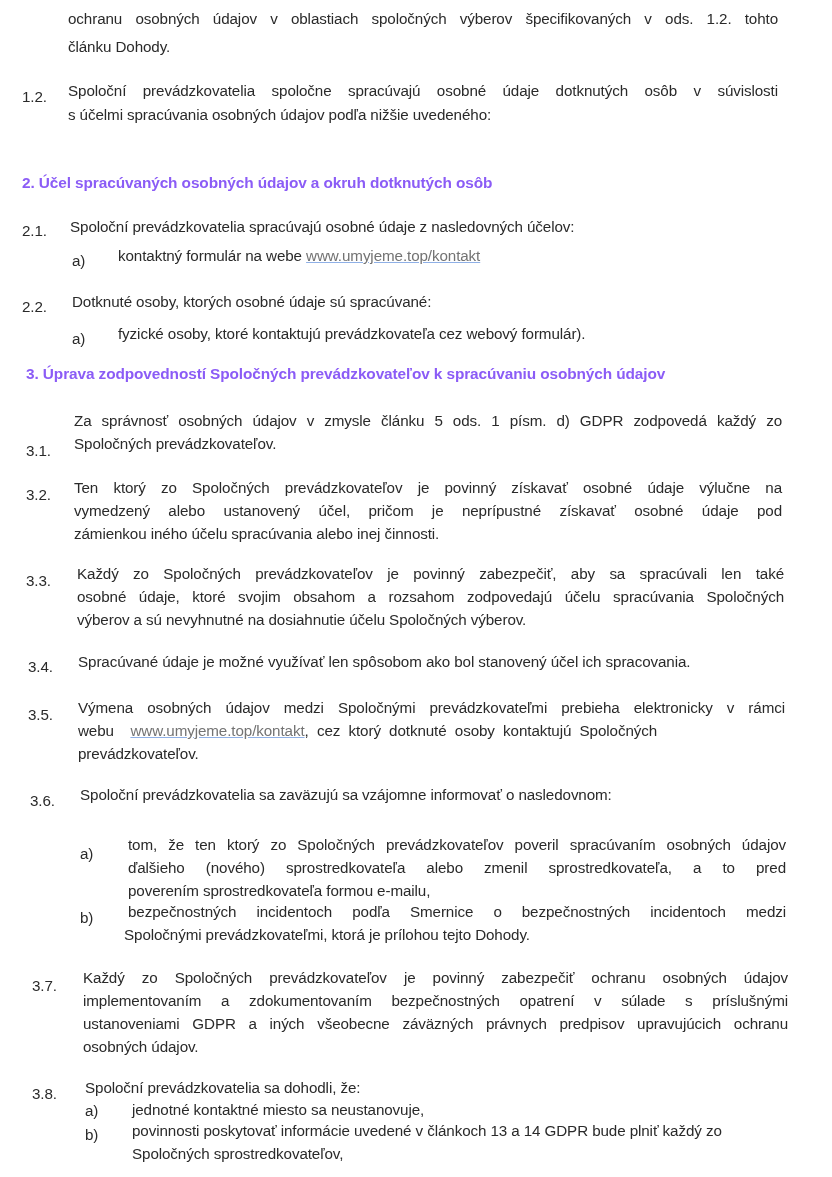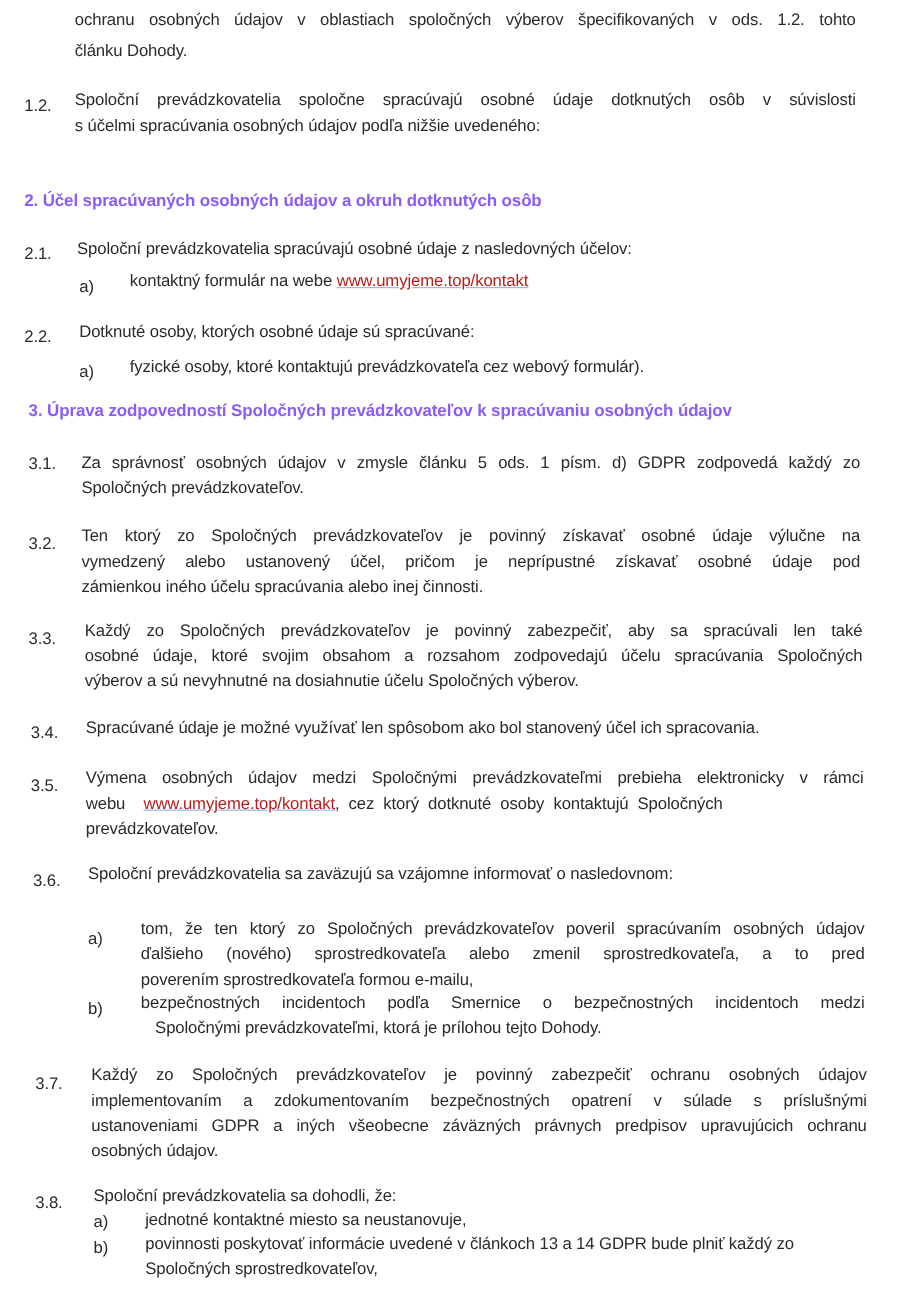--- a/index.html
+++ b/index.html
@@ -8,21 +8,21 @@
       font-family: "Liberation Sans", sans-serif;
       color: #2a2a2a;
       font-size: 15.2px;
       letter-spacing: -0.1px;
     }
     .page { position: absolute; left: 0; top: 0; width: 832px; height: 1064px; }
     .line { position: absolute; white-space: nowrap; line-height: 22px; }
     .num { position: absolute; line-height: 22px; }
     .justify { text-align: justify; text-align-last: justify; white-space: normal; }
     .heading { font-weight: bold; font-size: 15.4px; color: #8b5cf6; }
-    .link { color: #b91c1c; text-decoration: underline; text-decoration-color: #8fb0e6; }
+    .link { color: #737373; text-decoration: underline; text-decoration-color: #8fb0e6; }
   </style>
 </head>
 <body>
 
 <div class="page">
 
   <div class="line justify" style="left:68px; top:8px; width:710px;">ochranu osobných údajov v oblastiach spoločných výberov špecifikovaných v ods. 1.2. tohto</div>
   <div class="line" style="left:68px; top:36px;">článku Dohody.</div>
 
   <div class="num" style="left:22px; top:86px;">1.2.</div>
@@ -38,21 +38,21 @@
     <span>kontaktný formulár na webe </span><span class="link">www.umyjeme.top/kontakt</span>
   </div>
 
   <div class="num" style="left:22px; top:296px;">2.2.</div>
   <div class="line" style="left:72px; top:291px;">Dotknuté osoby, ktorých osobné údaje sú spracúvané:</div>
   <div class="num" style="left:72px; top:328px;">a)</div>
   <div class="line" style="left:118px; top:323px;">fyzické osoby, ktoré kontaktujú prevádzkovateľa cez webový formulár).</div>
 
   <div class="line heading" style="left:26px; top:363px;">3.  Úprava zodpovedností Spoločných prevádzkovateľov k spracúvaniu osobných údajov</div>
 
-  <div class="num" style="left:26px; top:411px;">3.1.</div>
+  <div class="num" style="left:26px; top:440px;">3.1.</div>
   <div class="line justify" style="left:74px; top:410px; width:708px;">Za správnosť osobných údajov v zmysle článku 5 ods. 1 písm. d) GDPR zodpovedá každý zo</div>
   <div class="line" style="left:74px; top:433px;">Spoločných prevádzkovateľov.</div>
 
   <div class="num" style="left:26px; top:484px;">3.2.</div>
   <div class="line justify" style="left:74px; top:477px; width:708px;">Ten ktorý zo Spoločných prevádzkovateľov je povinný získavať osobné údaje výlučne na</div>
   <div class="line justify" style="left:74px; top:500px; width:708px;">vymedzený alebo ustanovený účel, pričom je neprípustné získavať osobné údaje pod</div>
   <div class="line" style="left:74px; top:523px;">zámienkou iného účelu spracúvania alebo inej činnosti.</div>
 
   <div class="num" style="left:26px; top:570px;">3.3.</div>
   <div class="line justify" style="left:77px; top:563px; width:707px;">Každý zo Spoločných prevádzkovateľov je povinný zabezpečiť, aby sa spracúvali len také</div>
@@ -72,21 +72,21 @@
   <div class="num" style="left:30px; top:790px;">3.6.</div>
   <div class="line" style="left:80px; top:784px;">Spoloční prevádzkovatelia sa zaväzujú sa vzájomne informovať o nasledovnom:</div>
 
   <div class="num" style="left:80px; top:843px;">a)</div>
   <div class="line justify" style="left:128px; top:834px; width:658px;">tom, že ten ktorý zo Spoločných prevádzkovateľov poveril spracúvaním osobných údajov</div>
   <div class="line justify" style="left:128px; top:857px; width:658px;">ďalšieho (nového) sprostredkovateľa alebo zmenil sprostredkovateľa, a to pred</div>
   <div class="line" style="left:128px; top:880px;">poverením sprostredkovateľa formou e-mailu,</div>
 
   <div class="num" style="left:80px; top:907px;">b)</div>
   <div class="line justify" style="left:128px; top:901px; width:658px;">bezpečnostných incidentoch podľa Smernice o bezpečnostných incidentoch medzi</div>
-  <div class="line" style="left:141px; top:924px;">Spoločnými prevádzkovateľmi, ktorá je prílohou tejto Dohody.</div>
+  <div class="line" style="left:124px; top:924px;">Spoločnými prevádzkovateľmi, ktorá je prílohou tejto Dohody.</div>
 
   <div class="num" style="left:32px; top:975px;">3.7.</div>
   <div class="line justify" style="left:83px; top:967px; width:705px;">Každý zo Spoločných prevádzkovateľov je povinný zabezpečiť ochranu osobných údajov</div>
   <div class="line justify" style="left:83px; top:990px; width:705px;">implementovaním a zdokumentovaním bezpečnostných opatrení v súlade s príslušnými</div>
   <div class="line justify" style="left:83px; top:1013px; width:705px;">ustanoveniami GDPR a iných všeobecne záväzných právnych predpisov upravujúcich ochranu</div>
   <div class="line" style="left:83px; top:1036px;">osobných údajov.</div>
 
   <div class="num" style="left:32px; top:1083px;">3.8.</div>
   <div class="line" style="left:85px; top:1077px;">Spoloční prevádzkovatelia sa dohodli, že:</div>
   <div class="num" style="left:85px; top:1100px;">a)</div>

